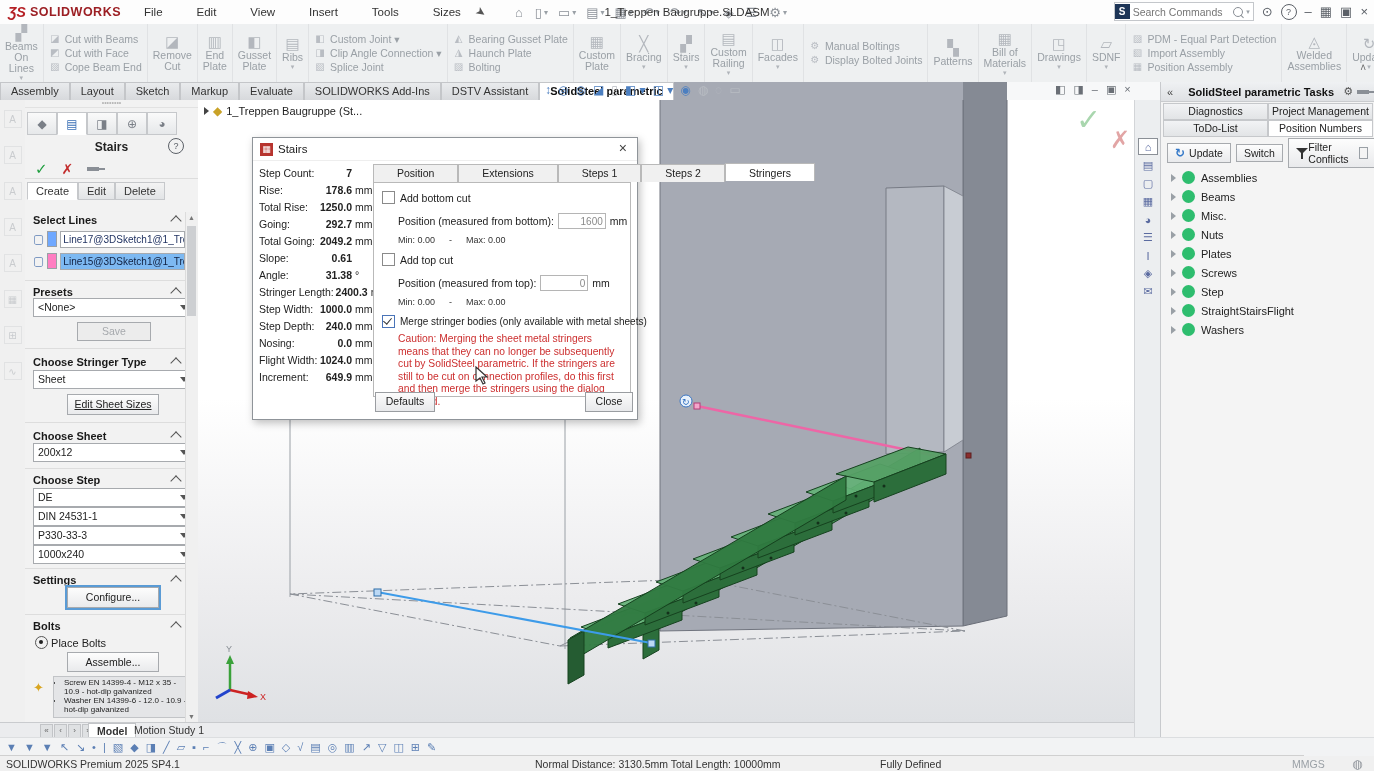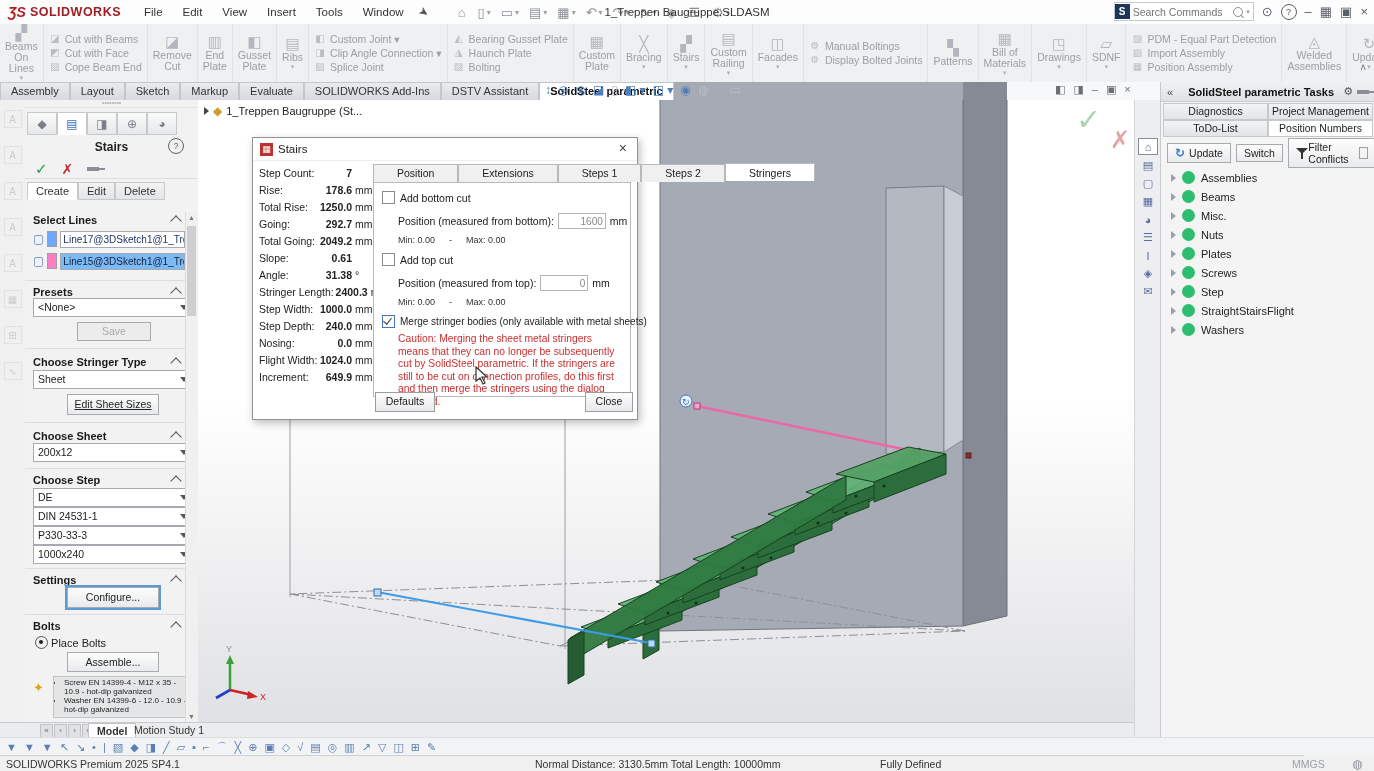--- a/index.html
+++ b/index.html
@@ -6,21 +6,21 @@
   #stage{position:relative;width:1374px;height:771px;background:#f0f0f0;overflow:hidden;
          font-family:"Liberation Sans","DejaVu Sans",sans-serif;font-size:11px;color:#222;}
   .abs{position:absolute;}
   .noselect{user-select:none;}
 
   
   .titlebar{left:0;top:0;width:1374px;height:24px;background:#fdfdfd;border-bottom:1px solid #e3e3e3;display:flex;align-items:center;}
   .brandmark{color:#b52025;font-weight:bold;font-style:italic;font-size:14px;margin:0 4px 0 8px;}
   .brand{color:#9c1f24;font-size:12.5px;letter-spacing:.5px;margin-right:14px;}
   .brand b{font-weight:700;}
-  .menus{display:flex;gap:2px;}
+  .menus{display:flex;gap:16px;}
   .menu-item{padding:3px 9px;color:#333;font-size:11.5px;}
   .pin-glyph{color:#555;margin-left:6px;font-size:12px;transform:rotate(35deg);display:inline-block;}
   .quickbar{display:flex;align-items:center;margin-left:26px;gap:4px;}
   .qitem{display:flex;align-items:center;color:#8a8f96;font-size:13px;padding:0 3px;}
   .qitem .qarr{font-size:8px;color:#9aa0a6;margin-left:2px;}
   .doc-title{position:absolute;left:0;right:0;text-align:center;font-size:11.5px;color:#333;pointer-events:none;}
   .tb-right{position:absolute;right:6px;top:2px;display:flex;align-items:center;gap:8px;}
   .searchbox{display:flex;align-items:center;width:138px;height:17px;border:1px solid #c4c7cb;background:#fff;}
   .slogo{width:15px;height:15px;background:#1d3557;color:#fff;font-size:10px;font-weight:bold;display:flex;align-items:center;justify-content:center;}
   .searchbox input{border:0;outline:0;flex:1;font-size:10.5px;color:#555;padding:0 3px;width:70px;font-family:inherit;}
@@ -184,21 +184,21 @@
   <div class="abs titlebar">
     <span class="brandmark">ƷS</span>
     <span class="brand"><b>SOLIDWORKS</b></span>
     <div class="menus">
 
     <span class="menu-item is-big">File</span>
         <span class="menu-item is-big">Edit</span>
         <span class="menu-item is-big">View</span>
         <span class="menu-item is-big">Insert</span>
         <span class="menu-item is-big">Tools</span>
-        <span class="menu-item is-big">Window</span>
+        <span class="menu-item is-big">Sizes</span>
       </div>
     <span class="pin-glyph">➤</span>
     <div class="quickbar">
 
     <span class="qitem is-big">
           <span class="qglyph">⌂</span>
           <span class="qarr"></span>
         </span>
         <span class="qitem is-big">
           <span class="qglyph">▯</span>

